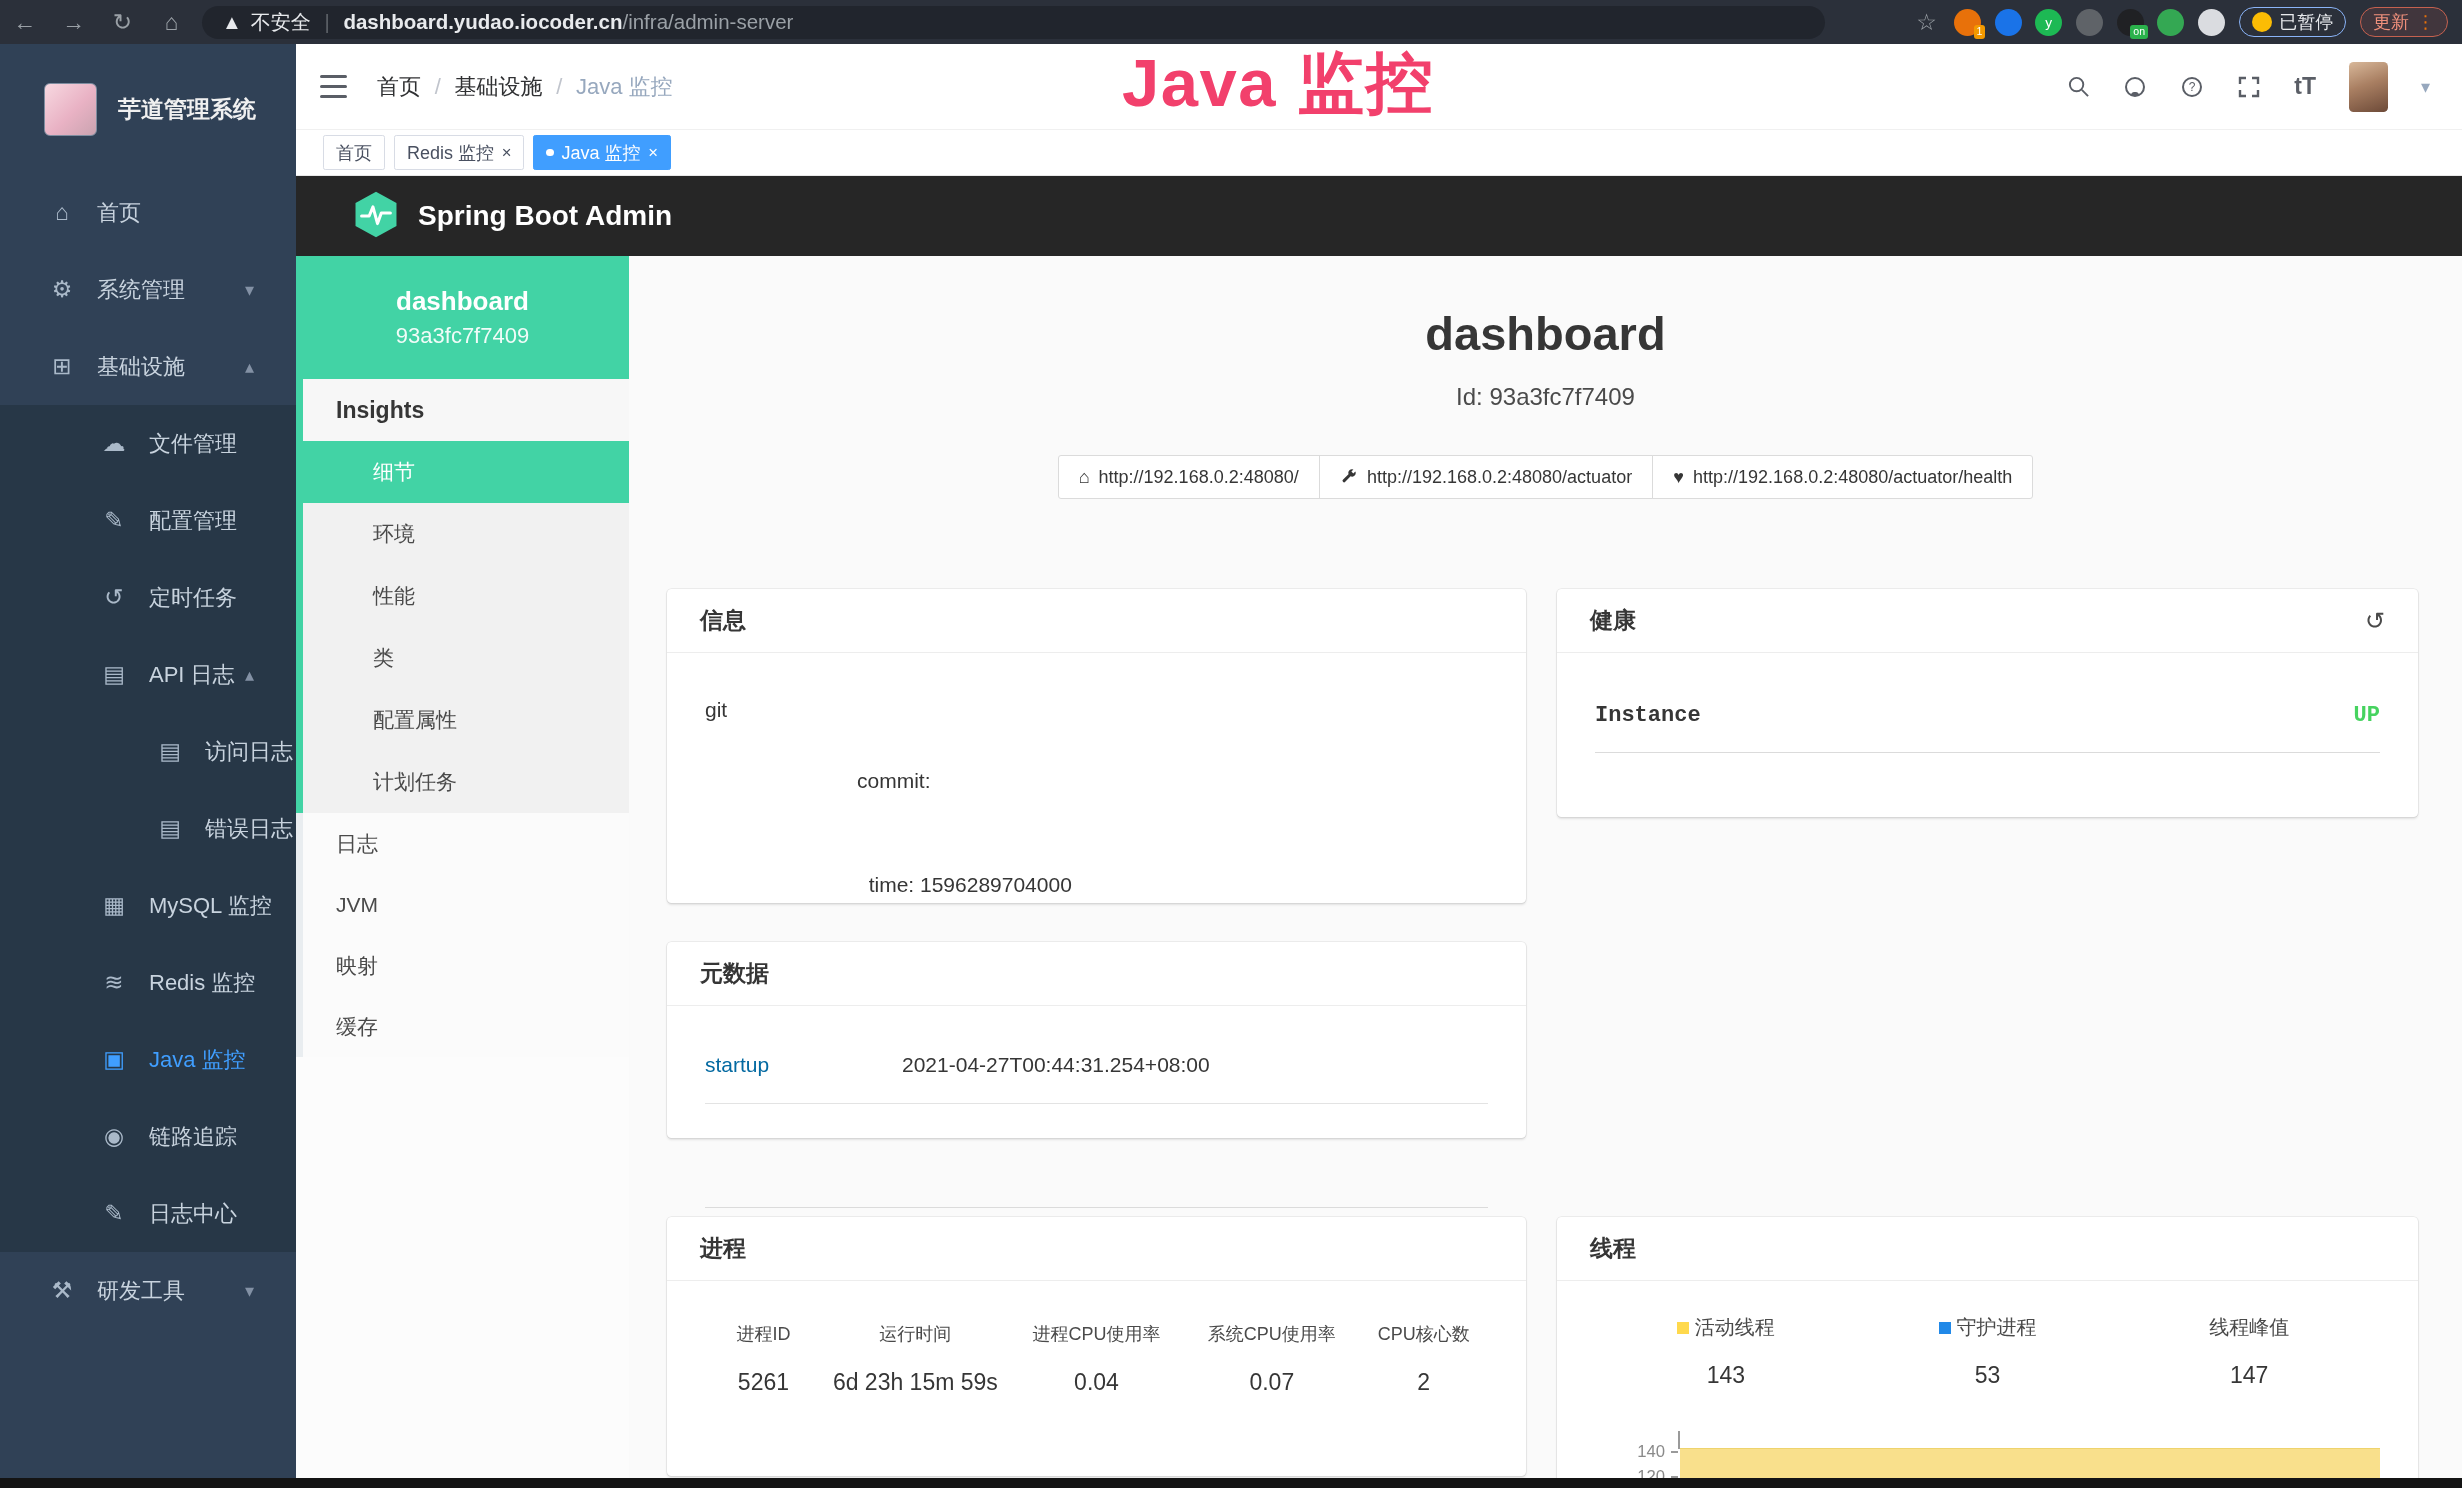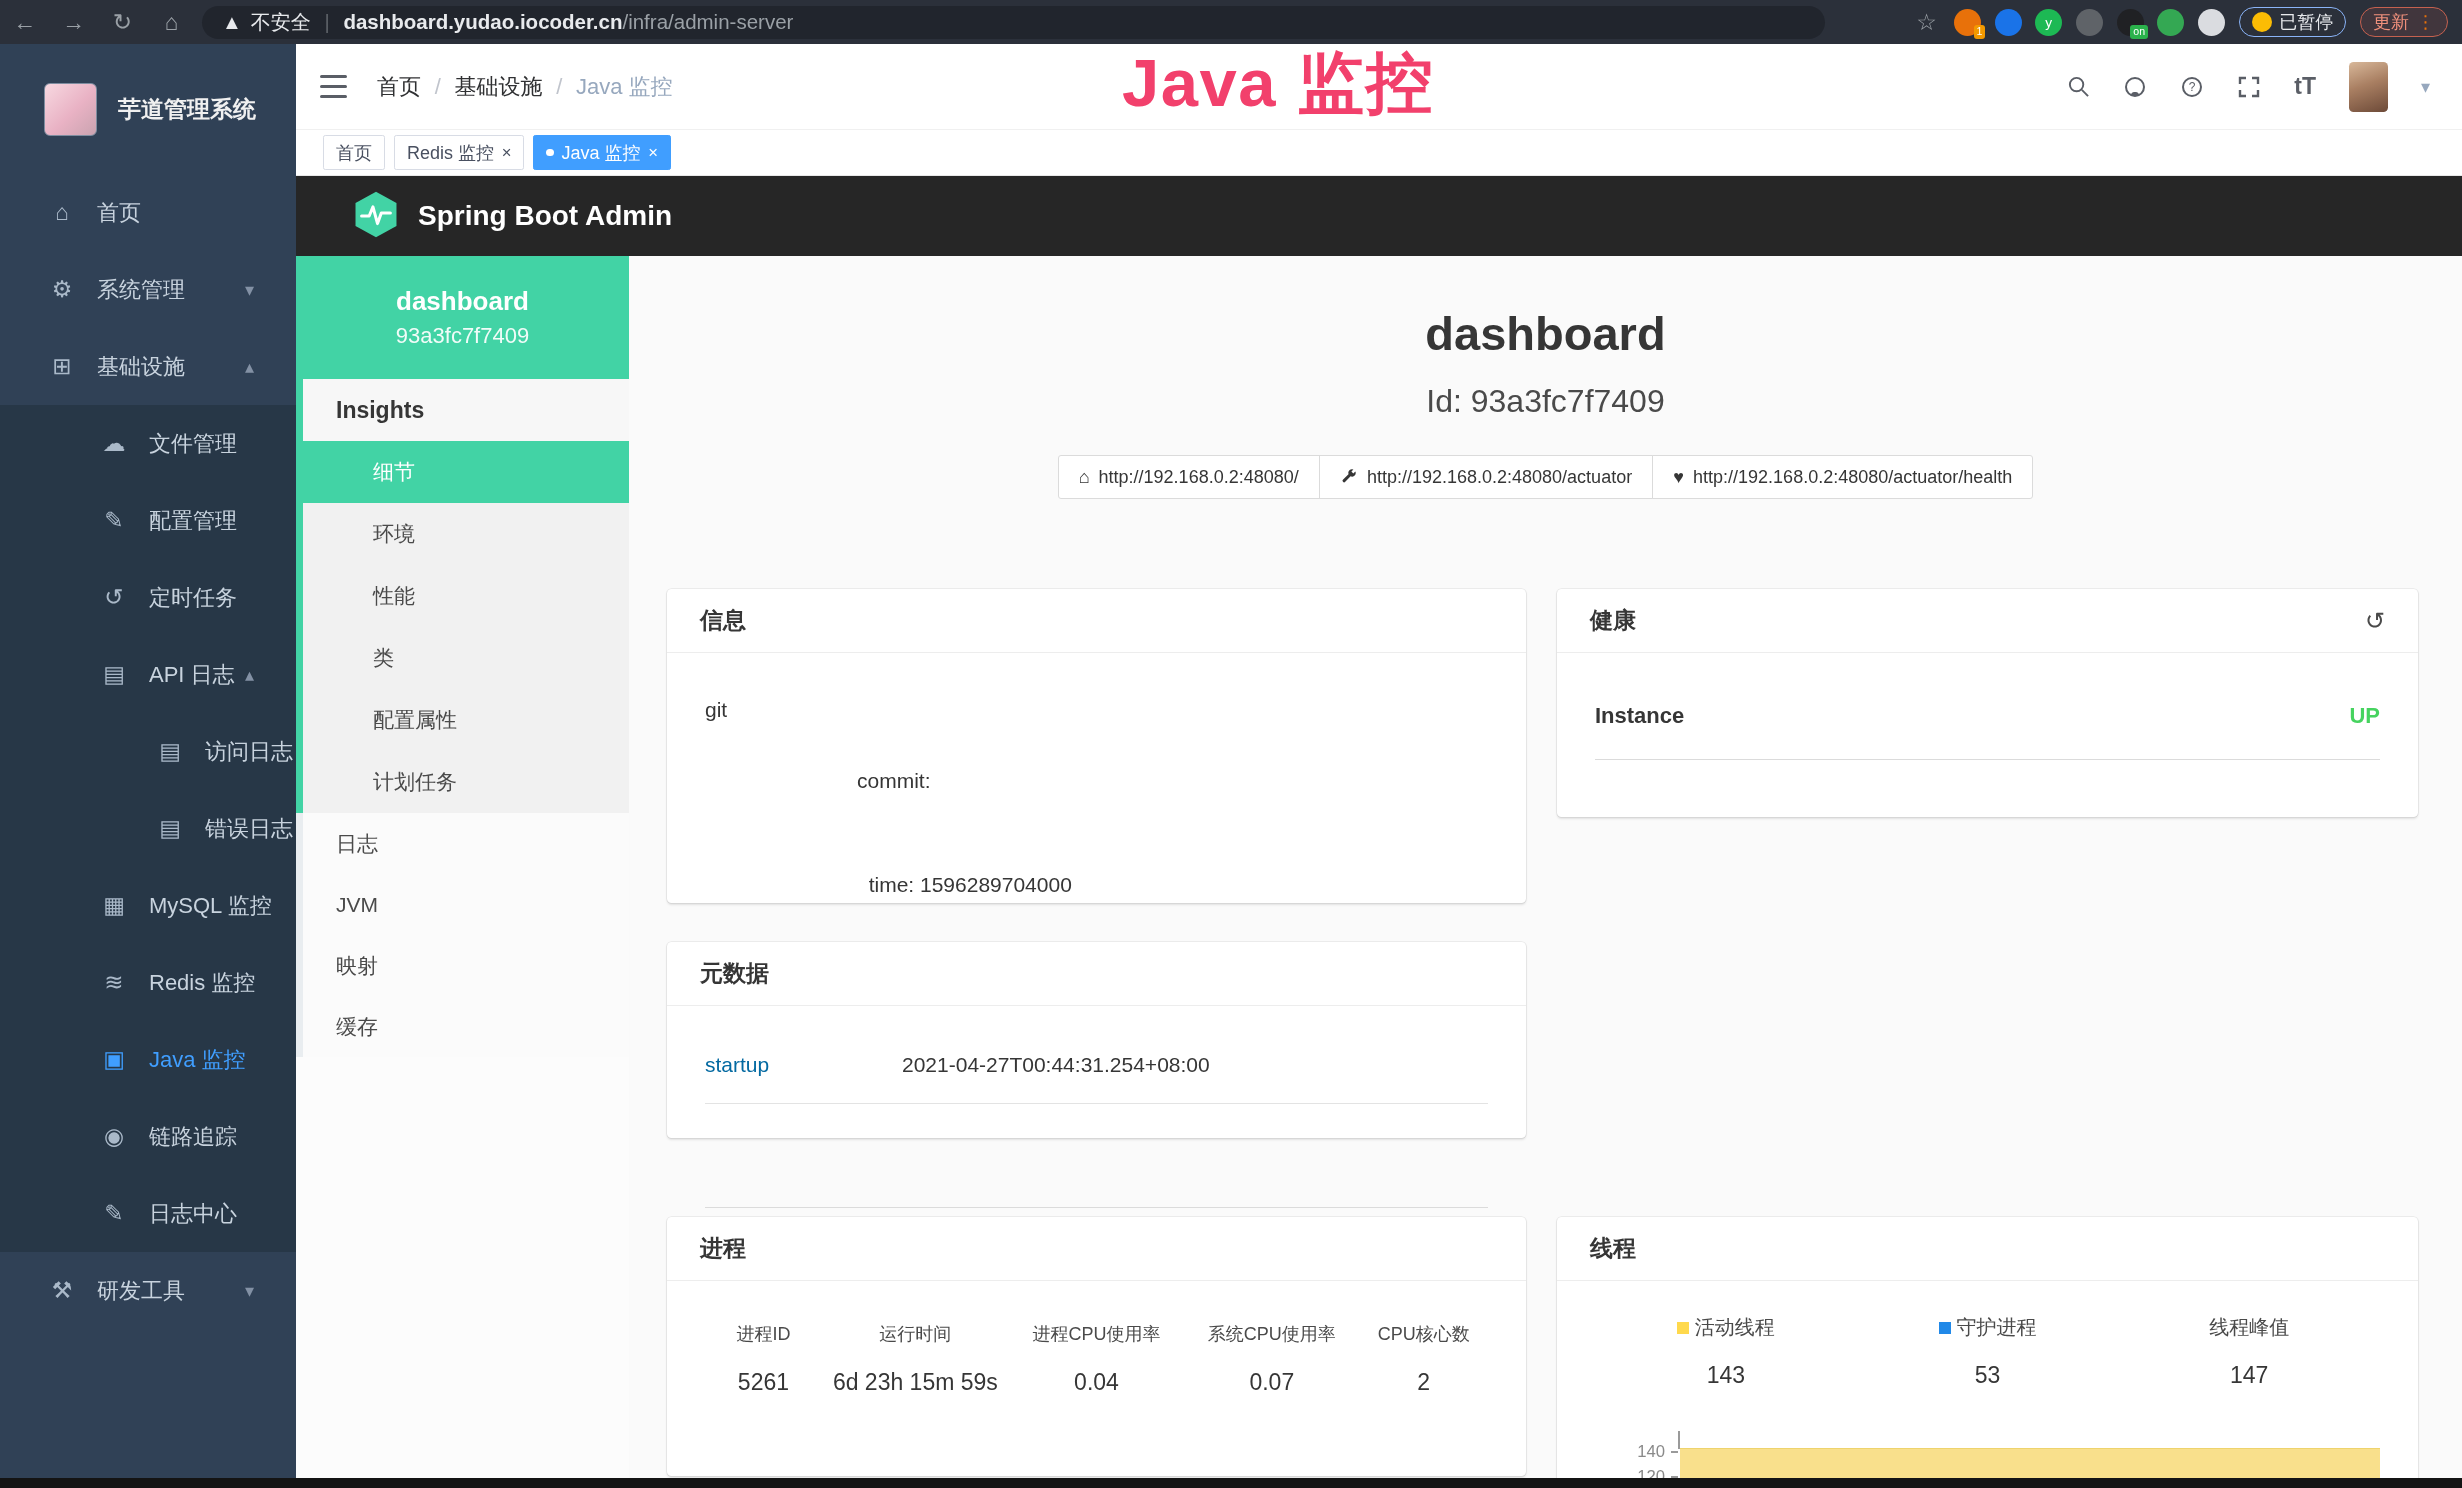--- a/index.html
+++ b/index.html
@@ -76,39 +76,39 @@
   #sba-insights { border-left:7.6px solid #42d3a5; background:#f1f1f1; }
   #sba-insights .sec-head { height:62px; display:flex; align-items:center; padding-left:33px; font-size:23px; font-weight:bold; color:#363636; background:#f7f7f7; }
   .sba-item { height:62px; display:flex; align-items:center; padding-left:70px; font-size:21px; color:#4a4a4a; cursor:pointer; }
   .sba-item.active { background:#42d3a5; color:#fff; }
   #sba-others { border-left:7.6px solid #e9edf0; background:#fbfbfb; }
   #sba-others .sba-item { padding-left:33px; height:61px;text-align:right; }
 
   
   #sba-main { left:629px; top:256px; width:1833px; height:1222px; background:#fafafa; overflow:hidden; }
   #page-title { position:absolute; left:0; top:50px; width:100%; text-align:center; font-size:47px; font-weight:bold; color:#363636; }
-  #page-id { position:absolute; left:0; top:127px; width:100%; text-align:center; font-size:32px; color:#4a4a4a; }
+  #page-id { position:absolute; left:0; top:127px; width:100%; text-align:center; font-size:24px; color:#4a4a4a; }
   #url-group { position:absolute; left:0; top:199px; width:100%; display:flex; justify-content:center; }
   .url-btn { height:44px; display:flex; align-items:center; background:#fff; border:0.8px solid #dbdbdb; margin-left:-0.8px; padding:0 20px; font-size:18px; color:#363636; cursor:pointer; }
   .url-btn:first-child { border-radius:3px 0 0 3px; margin-left:0; }
   .url-btn:last-child { border-radius:0 3px 3px 0; }
   .url-btn .uic { margin-right:9px; font-size:18px; }
   .url-btn svg { margin-right:9px; }
 
   .card { position:absolute; background:#fff; border-radius:4.6px; box-shadow:0 1.5px 2.3px rgba(10,10,10,.1), 0 0 0 0.8px rgba(10,10,10,.07); }
   .card-head { height:64px; display:flex; align-items:center; justify-content:space-between; padding:0 33px; font-size:23px; font-weight:bold; color:#363636; border-bottom:0.8px solid #ededed; }
   .card-body { padding:30px 38px; }
 
   #card-info { left:38px; top:333px; width:859px; height:314px; }
   #card-info .row { display:flex; border-bottom:0.8px solid #dbdbdb; padding-bottom:27px; margin-top:12px; }
   #card-info .k { width:152px; font-size:21px; color:#363636; padding-top:3px; }
   #card-info .v { font-size:21px; color:#363636; line-height:1.65; white-space:pre; }
 
   #card-health { left:928px; top:333px; width:861px; height:228px; }
-  #card-health .row { display:flex; justify-content:space-between; align-items:center; border-bottom:0.8px solid #dbdbdb; padding-bottom:30px; margin-top:20px; }
+  #card-health .row { display:flex; justify-content:space-between; align-items:center; border-bottom:0.8px solid #dbdbdb; padding-bottom:24px; margin-top:20px;font-family:Liberation Mono, monospace; }
   #card-health .inst { font-size:22px; font-weight:bold; color:#363636; }
   #card-health .up { font-size:22px; font-weight:bold; color:#46d35f; }
   #health-history { font-weight:normal; font-size:24px; color:#4a4a4a; cursor:pointer; }
 
   #card-meta { left:38px; top:686px; width:859px; height:196px; }
   #card-meta .row { display:flex; align-items:center; border-bottom:1.5px solid #e3e3e3; padding-bottom:26px; margin-top:16.7px; }
   #card-meta .k { width:197px; font-size:21px; color:#0369a1; }
   #card-meta .v { font-size:21px; color:#363636; }
 
   #card-process { left:38px; top:961px; width:859px; height:259px; }

